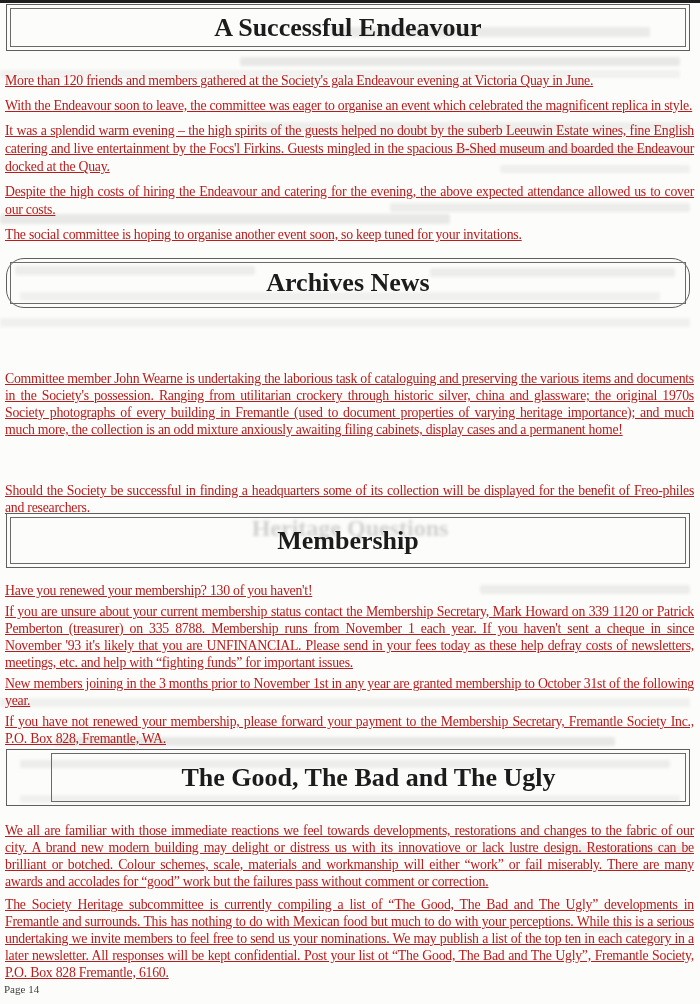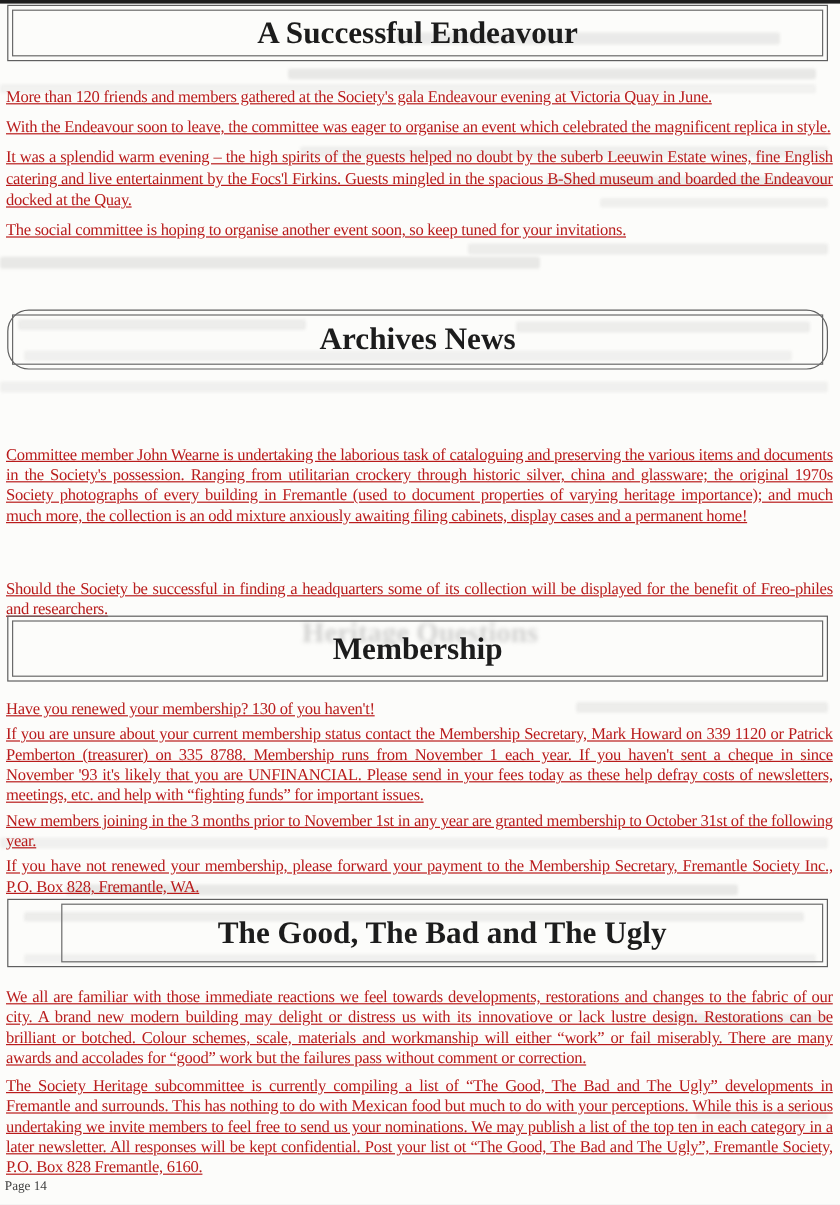--- a/index.html
+++ b/index.html
@@ -117,20 +117,21 @@
 
   <div class="tbox box1">
     <div class="tbox-inner">
       <span class="tbox-title">A Successful Endeavour</span>
     </div>
   </div>
   <div class="sec sec1">
     <p>More than 120 friends and members gathered at the Society's gala Endeavour evening at Victoria Quay in June.</p>
     <p>With the Endeavour soon to leave, the committee was eager to organise an event which celebrated the magnificent replica in style.</p>
     <p>It was a splendid warm evening – the high spirits of the guests helped no doubt by the suberb Leeuwin Estate wines, fine English catering and live entertainment by the Focs'l Firkins. Guests mingled in the spacious B-Shed museum and boarded the Endeavour docked at the Quay.</p>
+    <p>Despite the high costs of hiring the Endeavour and catering for the evening, the above expected attendance allowed us to cover our costs.</p>
     <p>The social committee is hoping to organise another event soon, so keep tuned for your invitations.</p>
   </div>
 
   <div class="tbox box2">
     <div class="tbox-inner">
       <span class="tbox-title">Archives News</span>
     </div>
   </div>
   <div class="sec sec2">
     <p>Committee member John Wearne is undertaking the laborious task of cataloguing and preserving the various items and documents in the Society's possession. Ranging from utilitarian crockery through historic silver, china and glassware; the original 1970s Society photographs of every building in Fremantle (used to document properties of varying heritage importance); and much much more, the collection is an odd mixture anxiously awaiting filing cabinets, display cases and a permanent home!</p>

